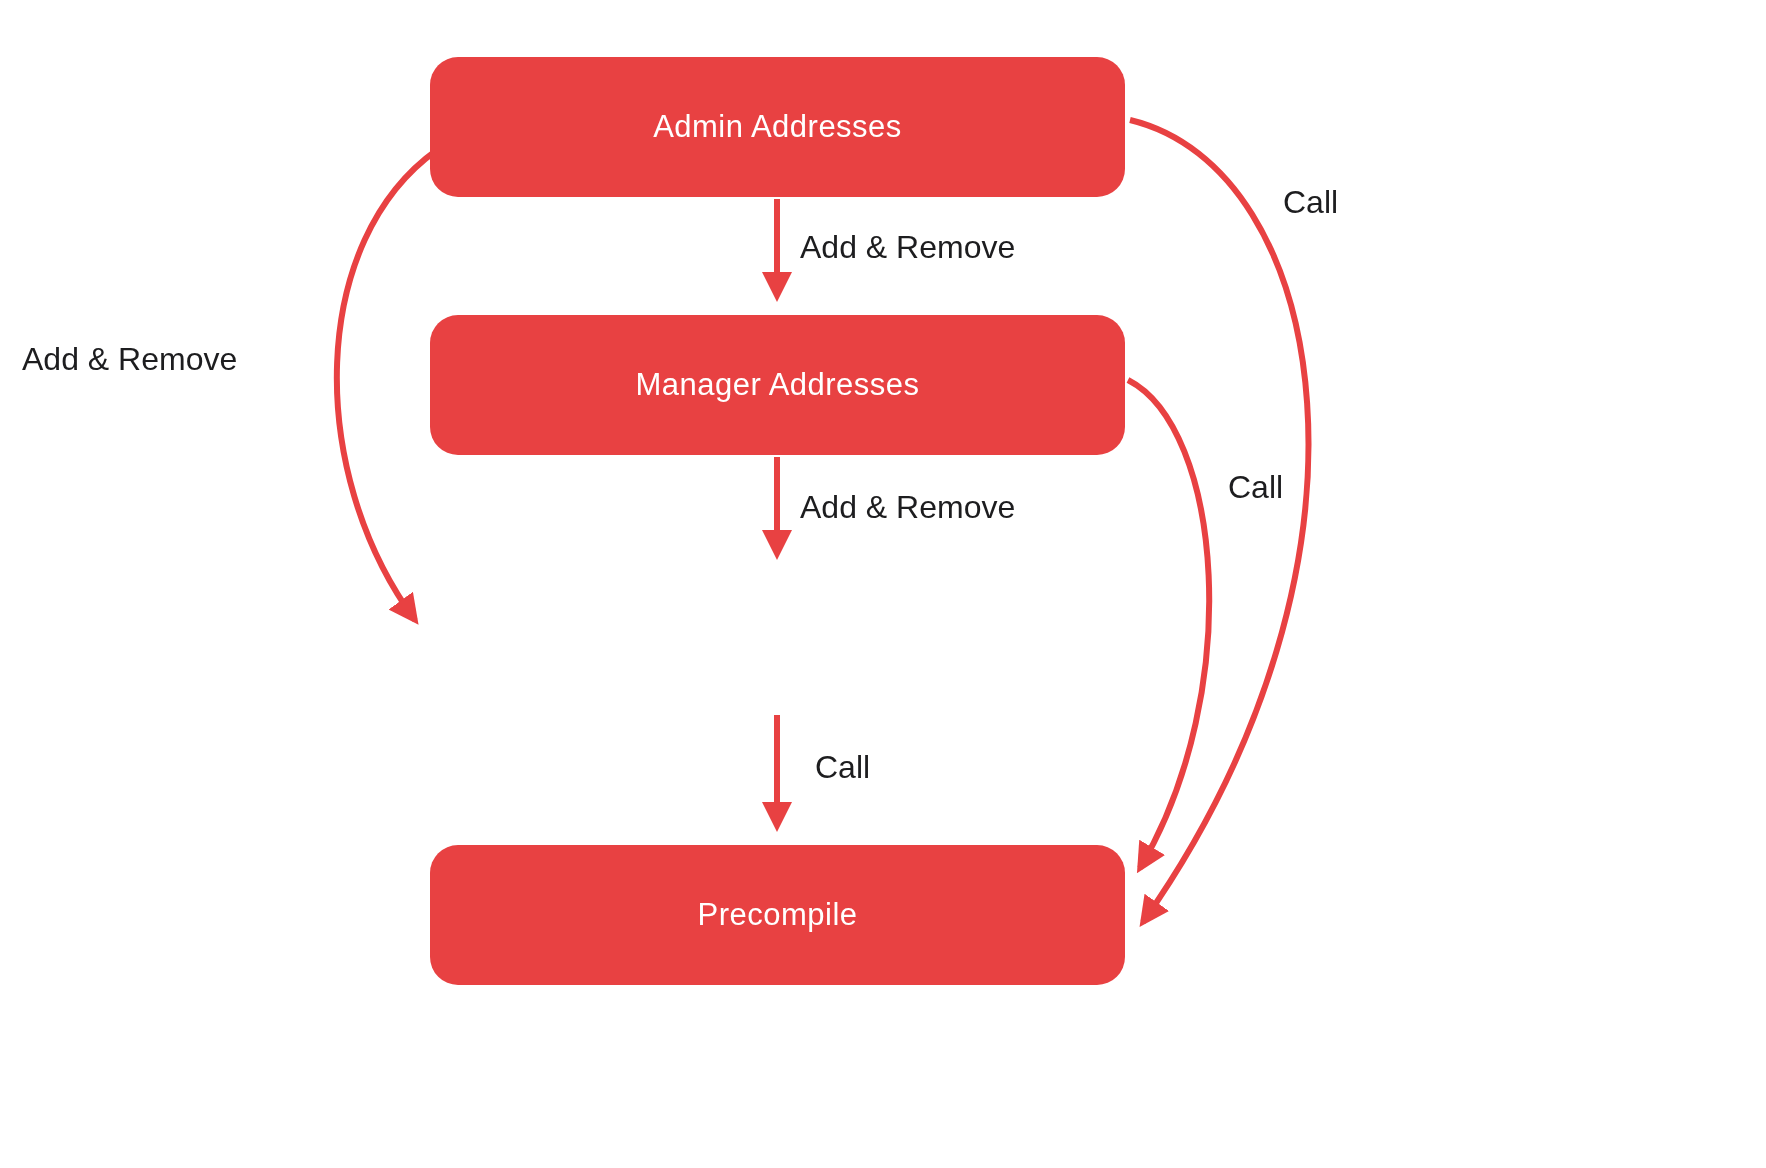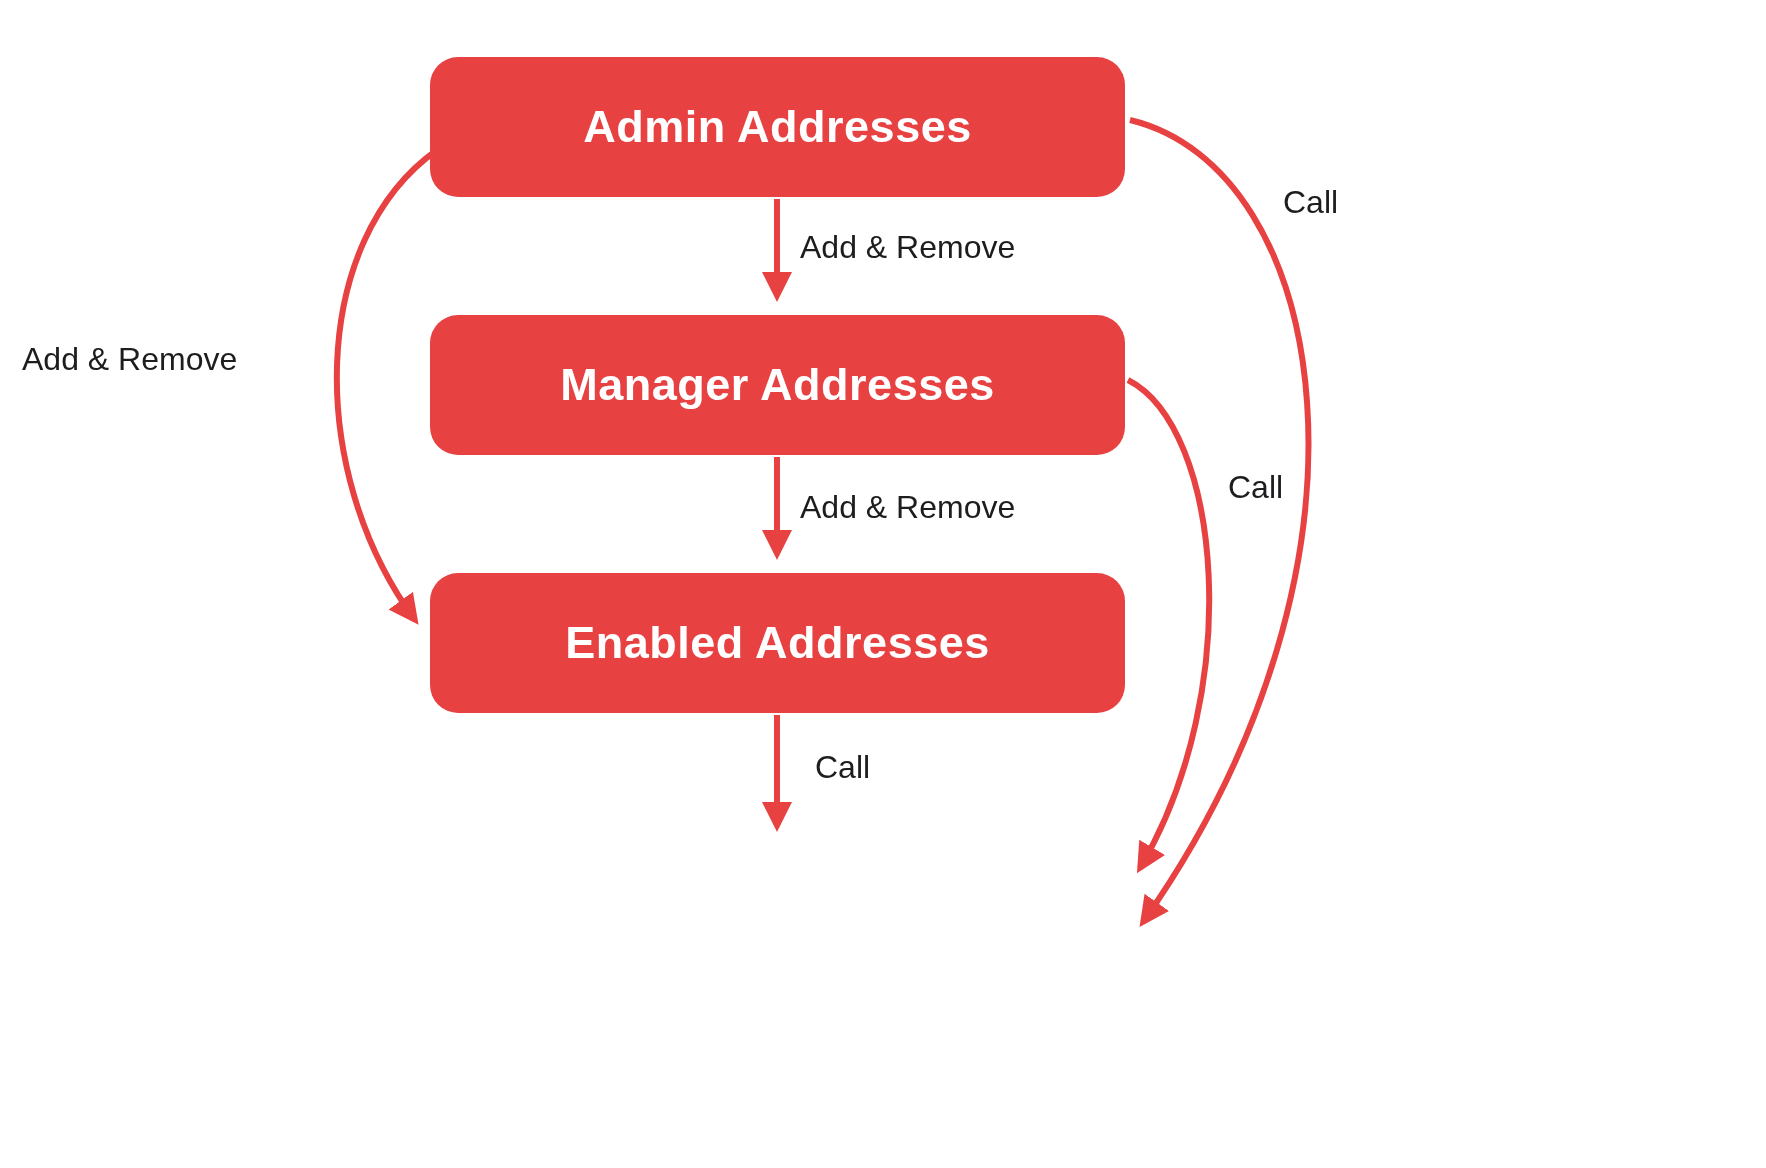--- a/index.html
+++ b/index.html
@@ -42,22 +42,22 @@
     width: 695px;
     height: 140px;
     background: var(--node-fill);
     border-radius: 28px;
     display: flex;
     align-items: center;
     justify-content: center;
   }
   .node-label {
     color: var(--node-text);
-    font-size: 45px;
-    font-weight: 700;
+    font-size: 31px;
+    font-weight: 400;
     letter-spacing: 0.5px;
     text-align: center;
   }
   .node-admin      { top: 57px;  }
   .node-manager    { top: 315px; border-radius: 28px; }
   .node-enabled    { top: 573px; }
   .node-precompile { top: 845px; }
   .edge-label {
     position: absolute;
     color: var(--label-text);
@@ -99,24 +99,24 @@
   </svg>
 
   <div class="node node-admin">
     <span class="node-label">Admin Addresses</span>
   </div>
 
   <div class="node node-manager">
     <span class="node-label">Manager Addresses</span>
   </div>
 
-  <div class="node node-enabled">
-    <span class="node-label">Enabled Addresses</span>
+
+  <div class="node node-precompile">
+    <span class="node-label">Precompile</span>
   </div>
-
 
   <div class="edge-label edge-label-0">Add &amp; Remove</div>
 
   <div class="edge-label edge-label-1">Add &amp; Remove</div>
 
   <div class="edge-label edge-label-2">Call</div>
 
   <div class="edge-label edge-label-3">Add &amp; Remove</div>
 
   <div class="edge-label edge-label-4">Call</div>

